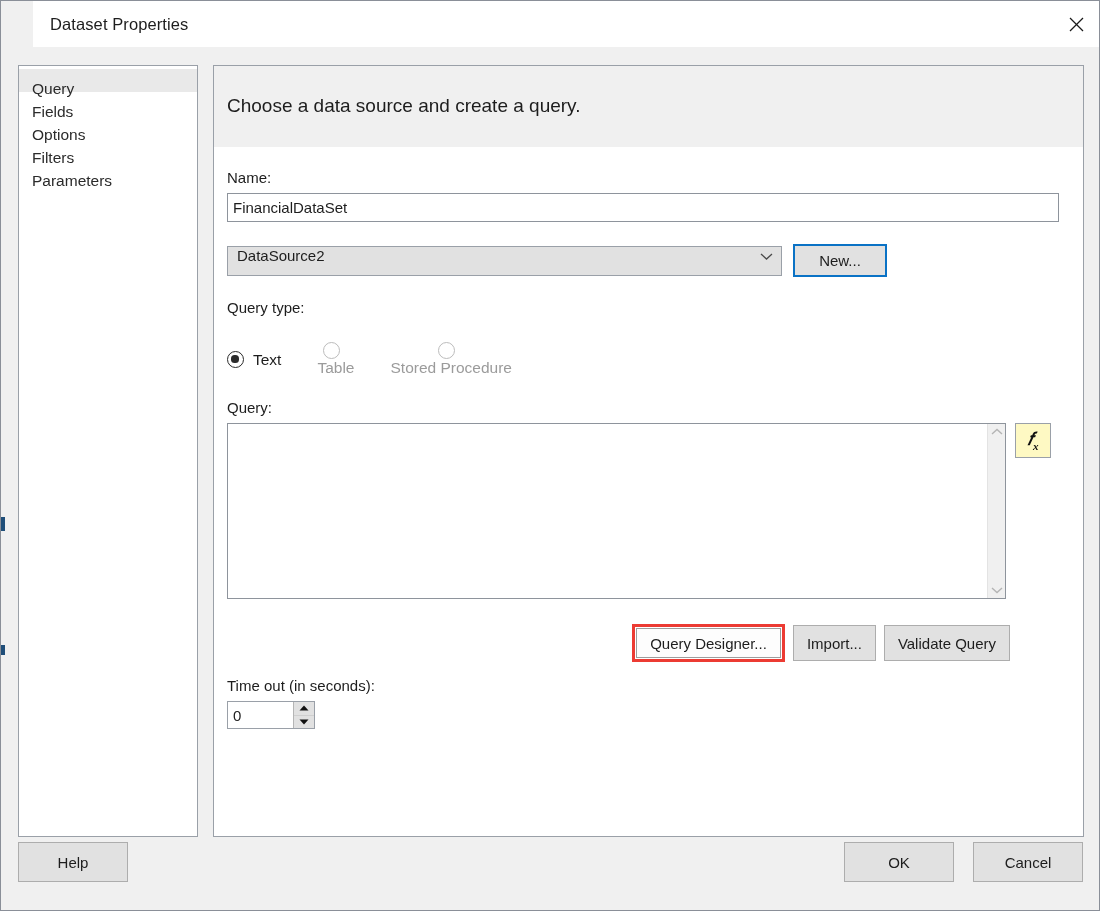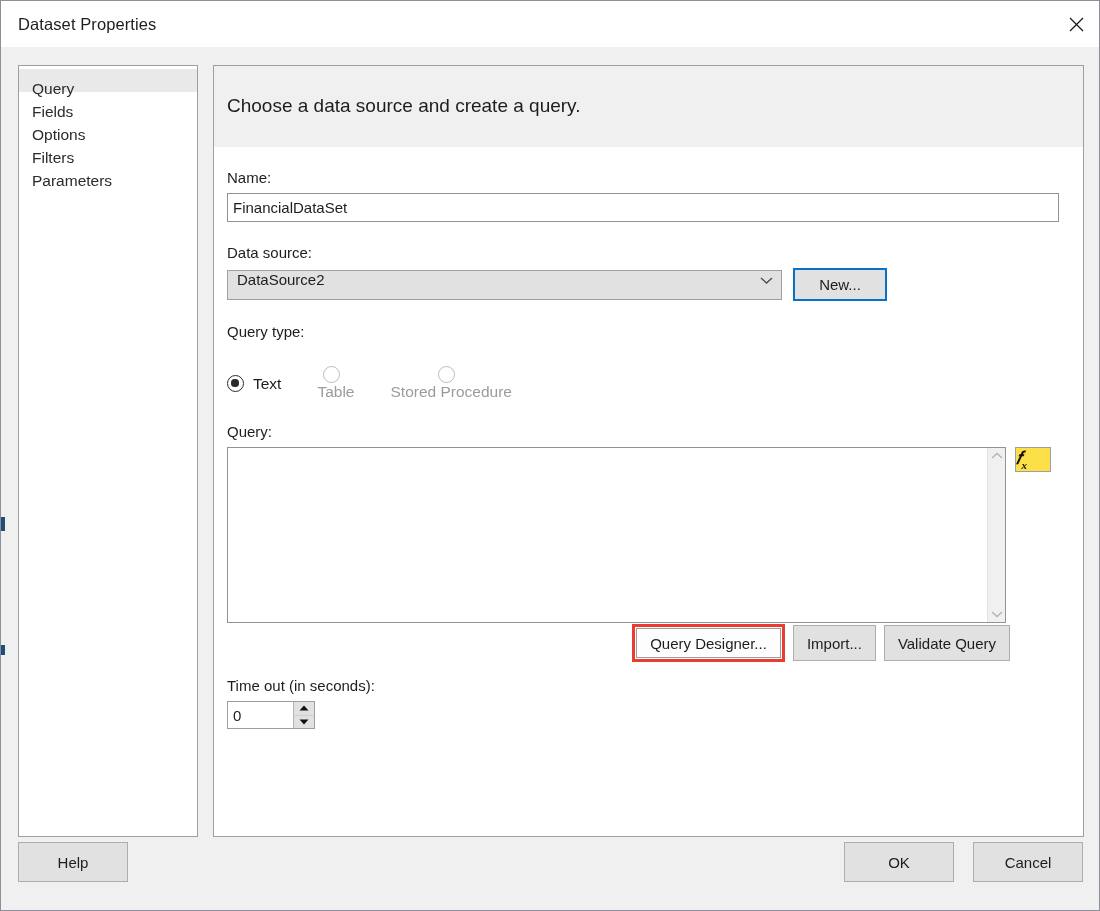--- a/index.html
+++ b/index.html
@@ -29,20 +29,21 @@
   }
 
   
   #titlebar {
     height: 46px;
     background: #ffffff;
     display: flex;
     align-items: center;
     justify-content: space-between;
     flex: none;
+    margin-left: 32px;
   }
   #title-text {
     font-size: 16.5px;
     color: #1d1d1d;
     padding-left: 17px;
     letter-spacing: 0.1px;
   }
   #close-button {
     width: 46px;
     height: 45px;
@@ -242,26 +243,27 @@
     display: flex;
     flex-direction: column;
     justify-content: space-between;
     align-items: center;
     padding: 4px 0;
     box-sizing: border-box;
   }
   .sb-arrow { line-height: 0; }
   #fx-button {
     width: 36px;
-    height: 25px;
+    height: 35px;
     box-sizing: border-box;
     border: 1px solid #9aa0a8;
-    background: #fde047;
-    display: flex;
-    align-items: center;
+    background: #fef9c3;
+    display: flex;
+    align-items: center;
+    justify-content: center;
     font-family: "Liberation Serif", serif;
     font-style: italic;
     font-weight: bold;
     font-size: 18px;
     color: #111;
     cursor: default;
   }
   #fx-button sub { font-size: 11px; font-style: italic; }
 
   
@@ -423,21 +425,20 @@
       </div>
 
       <div id="panel-body">
 
         <div class="row">
           <div class="field-label">Name:</div>
           <input id="name-input" type="text" value="FinancialDataSet" style="">
         </div>
 
         <div class="row">
-          <div class="field-label">Data source:</div>
           <div id="datasource-row">
             <div id="datasource-select">
               <span>DataSource2</span>
               <span>
                 <svg width="13" height="9" viewBox="0 0 13 9">
                   <polyline points="1,2 6.5,7 12,2" fill="none" stroke="#4a4a4a" stroke-width="1.3"></polyline>
                 </svg>
               </span>
             </div>
             <div id="new-button">New...</div>

